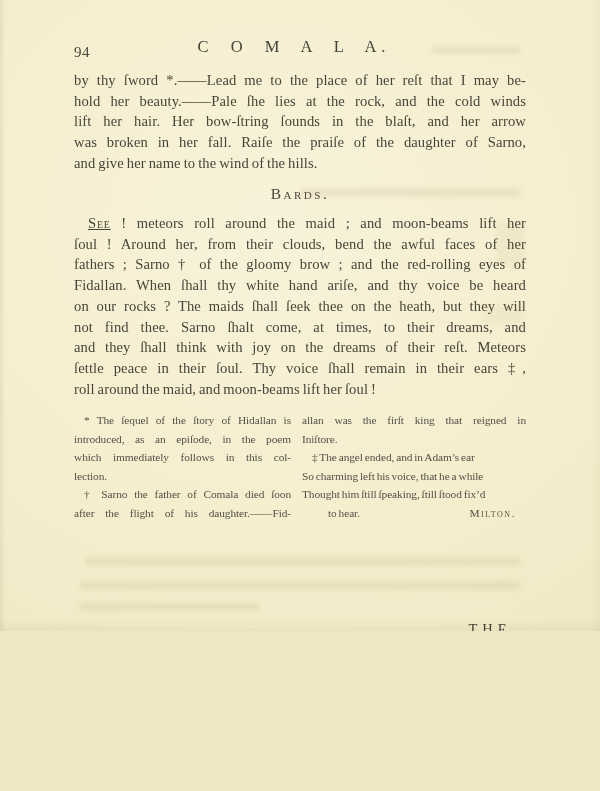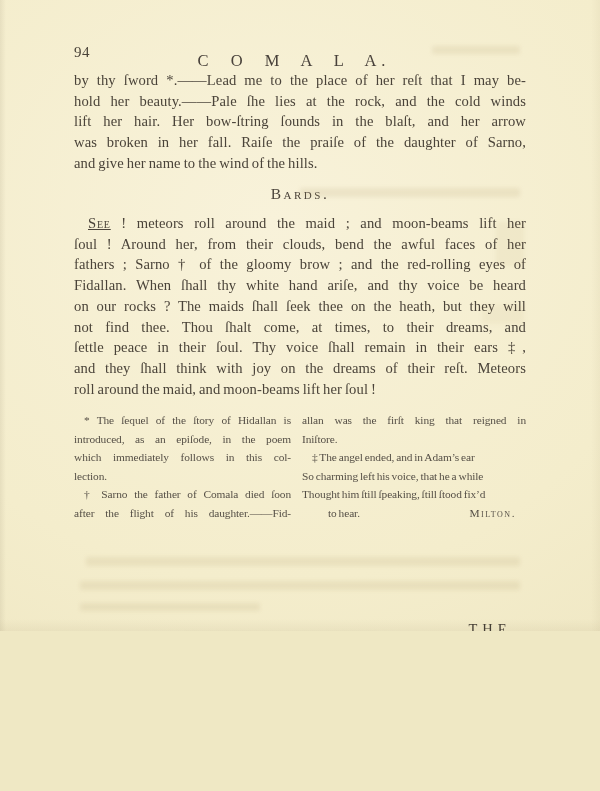--- a/index.html
+++ b/index.html
@@ -7,21 +7,21 @@
     position:relative;width:600px;height:631px;overflow:hidden;
     font-family:"Liberation Serif","DejaVu Serif",serif;
     color:#4a4339;
     background:
       linear-gradient(90deg, rgba(175,165,135,0.20) 0px, rgba(175,165,135,0) 6px),
       linear-gradient(270deg, rgba(190,178,140,0.12) 0px, rgba(190,178,140,0) 9px),
       linear-gradient(0deg, rgba(188,176,138,0.16) 0px, rgba(188,176,138,0) 12px),
       radial-gradient(130% 110% at 45% 35%, #f8f2da 0%, #f4edcc 52%, #ece3bd 100%);
   }
   .pagenum{position:absolute;left:74px;top:44px;font-size:15px;letter-spacing:0.5px;}
-  .running-title{position:absolute;left:74px;top:51px;width:440px;text-align:center;
+  .running-title{position:absolute;left:74px;top:37px;width:440px;text-align:center;
     font-size:16.5px;letter-spacing:5px;word-spacing:8px;color:#48413a;}
   .para{position:absolute;left:74px;width:452px;font-size:14.6px;line-height:20.7px;
     word-spacing:-0.8px;letter-spacing:0.1px;overflow:hidden;}
   .para1{top:70px;}
   .para2{top:213px;}
   .tline{text-align:justify;text-align-last:justify;white-space:normal;}
   .tline.plain{text-align:left;text-align-last:left;}
   .tline.ind{text-indent:14px;}
   .speaker{position:absolute;left:74px;top:185px;width:452px;text-align:center;
     font-size:15.5px;font-variant:small-caps;letter-spacing:2.5px;color:#4b443b;}
@@ -66,23 +66,23 @@
   </div>
 
   <div class="speaker">Bards.</div>
 
   <div class="para para2">
     <div class="tline ind"><span class="sc">See</span> <span>! meteors roll around the maid ; and moon-beams lift her</span></div>
     <div class="tline">ſoul !  Around her, from their clouds, bend the awful faces of her</div>
     <div class="tline">fathers ; Sarno † of the gloomy brow ; and the red-rolling eyes of</div>
     <div class="tline">Fidallan.  When ſhall thy white hand ariſe, and thy voice be heard</div>
     <div class="tline">on our rocks ?  The maids ſhall ſeek thee on the heath, but they will</div>
-    <div class="tline">not find thee.  Thou ſhalt come, at times, to their dreams, and</div>
+    <div class="tline">not find thee.  Sarno ſhalt come, at times, to their dreams, and</div>
+    <div class="tline">and they ſhall think with joy on the dreams of their reſt.  Meteors</div>
     <div class="tline">ſettle peace in their ſoul.  Thy voice ſhall remain in their ears ‡,</div>
-    <div class="tline">and they ſhall think with joy on the dreams of their reſt.  Meteors</div>
     <div class="tline plain">roll around the maid, and moon-beams lift her ſoul !</div>
   </div>
 
   <div class="footnotes">
     <div class="fncol fn-left">
       <div class="fnline mark">* The ſequel of the ſtory of Hidallan is</div>
       <div class="fnline">introduced, as an epiſode, in the poem</div>
       <div class="fnline">which immediately follows in this col-</div>
       <div class="fnline plain">lection.</div>
       <div class="fnline mark">† Sarno the father of Comala died ſoon</div>

